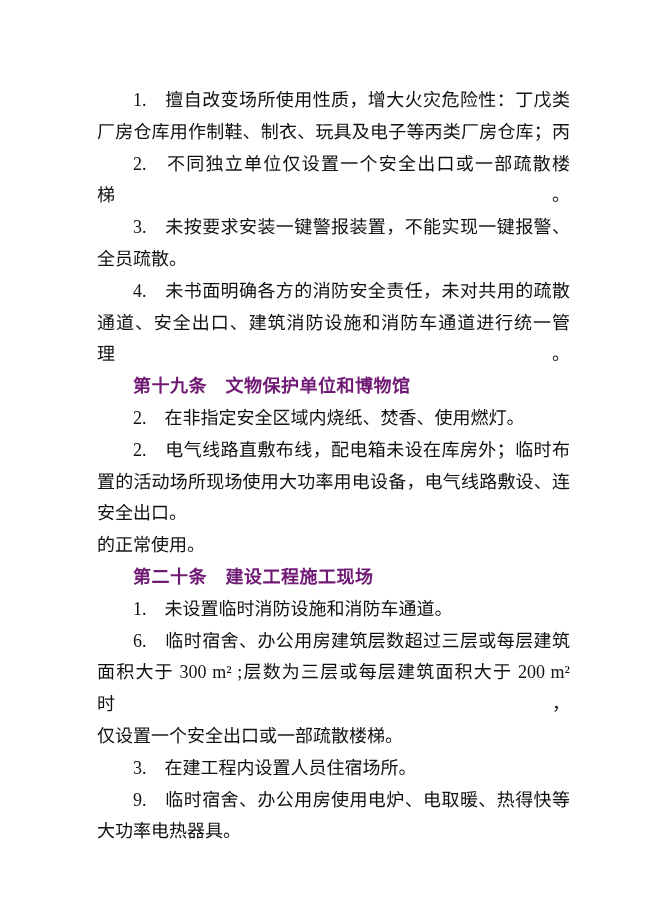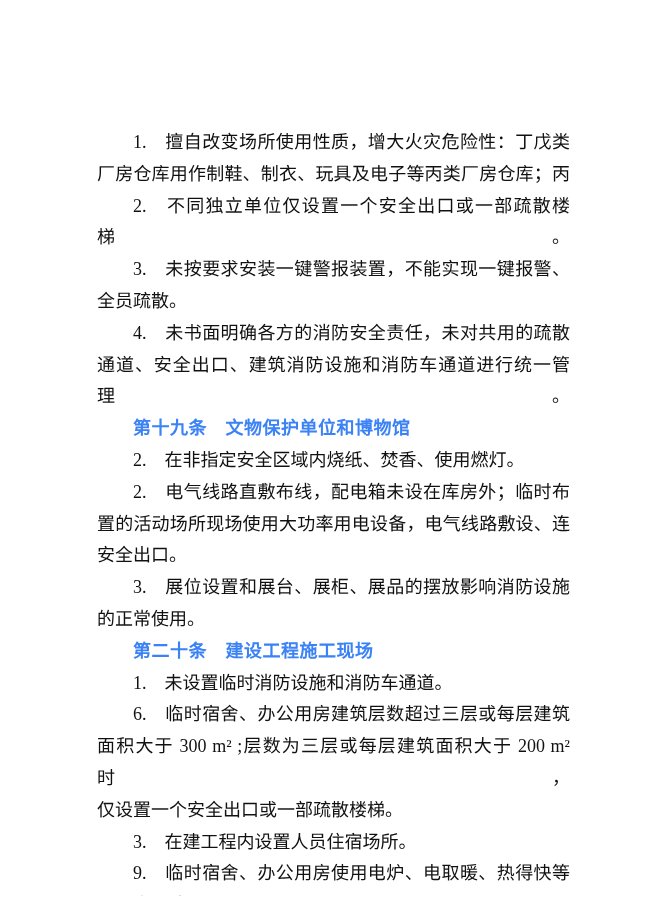--- a/index.html
+++ b/index.html
@@ -6,21 +6,20 @@
     margin: 0;
     padding: 0;
     background: #ffffff;
   }
   .page {
     position: relative;
     width: 651px;
     height: 854px;
     background: #ffffff;
     overflow: hidden;
-    margin-top: 42px;
   }
   .doc {
     position: absolute;
     left: 97px;
     top: 85px;
     width: 473px;
     font-family: "Liberation Serif", sans-serif;
     font-size: 18px;
     line-height: 31.8px;
     color: #111111;
@@ -43,42 +42,41 @@
   
   .line.plain,
   .line.indent {
     text-align-last: left;
   }
   .line.heading {
     font-family: "Liberation Sans", sans-serif;
     font-weight: 700;
     text-align: left;
     text-align-last: left;
-    color: #3b82f6;
+    color: #701a75;
     letter-spacing: 0.5px;
   }
 </style>
 </head>
 <body>
 
 <div class="page" style="background: rgb(255, 255, 255);">
   <div class="doc" style="color: rgb(17, 17, 17);">
       <div class="line indent-fill">1.　擅自改变场所使用性质，增大火灾危险性：丁戊类</div>
       <div class="line fill">厂房仓库用作制鞋、制衣、玩具及电子等丙类厂房仓库；丙</div>
       <div class="line indent-fill">2.　不同独立单位仅设置一个安全出口或一部疏散楼梯。</div>
       <div class="line indent-fill">3.　未按要求安装一键警报装置，不能实现一键报警、</div>
       <div class="line plain">全员疏散。</div>
       <div class="line indent-fill">4.　未书面明确各方的消防安全责任，未对共用的疏散</div>
       <div class="line fill">通道、安全出口、建筑消防设施和消防车通道进行统一管理。</div>
       <div class="line heading">第十九条　文物保护单位和博物馆</div>
       <div class="line indent">2.　在非指定安全区域内烧纸、焚香、使用燃灯。</div>
       <div class="line indent-fill">2.　电气线路直敷布线，配电箱未设在库房外；临时布</div>
       <div class="line fill">置的活动场所现场使用大功率用电设备，电气线路敷设、连</div>
       <div class="line plain">安全出口。</div>
-      <div class="line indent-fill">3.　展位设置和展台、展柜、展品的摆放影响消防设施</div>
       <div class="line plain">的正常使用。</div>
       <div class="line heading">第二十条　建设工程施工现场</div>
       <div class="line indent">1.　未设置临时消防设施和消防车通道。</div>
       <div class="line indent-fill">6.　临时宿舍、办公用房建筑层数超过三层或每层建筑</div>
       <div class="line fill">面积大于 300 m² ;层数为三层或每层建筑面积大于 200 m²时，</div>
       <div class="line plain">仅设置一个安全出口或一部疏散楼梯。</div>
       <div class="line indent">3.　在建工程内设置人员住宿场所。</div>
       <div class="line indent-fill">9.　临时宿舍、办公用房使用电炉、电取暖、热得快等</div>
       <div class="line plain">大功率电热器具。</div>
     </div>

